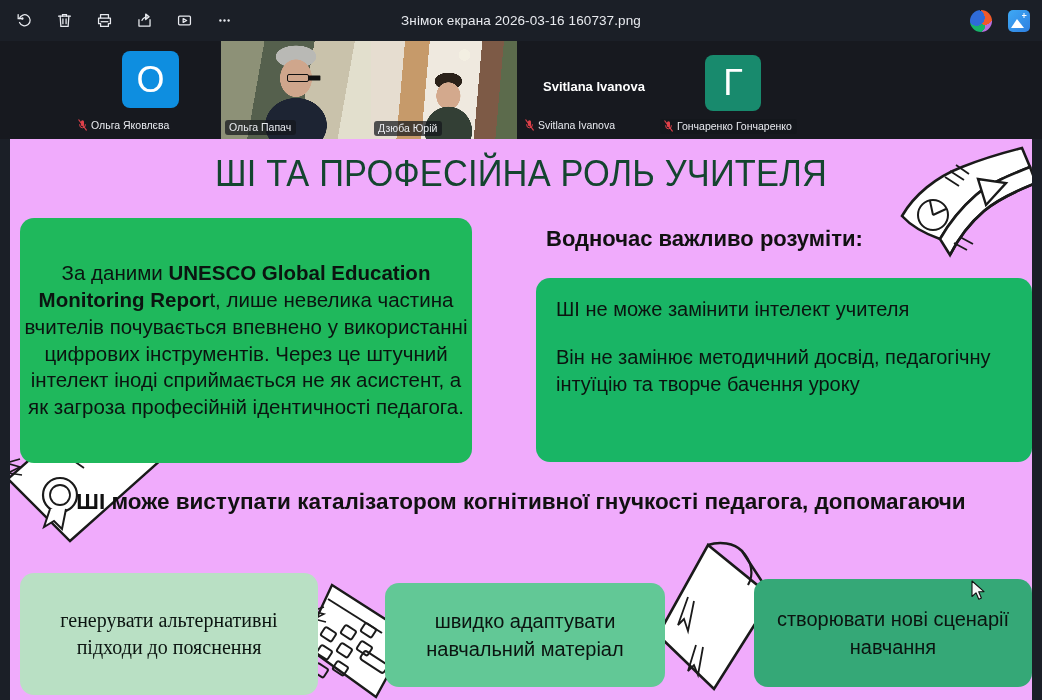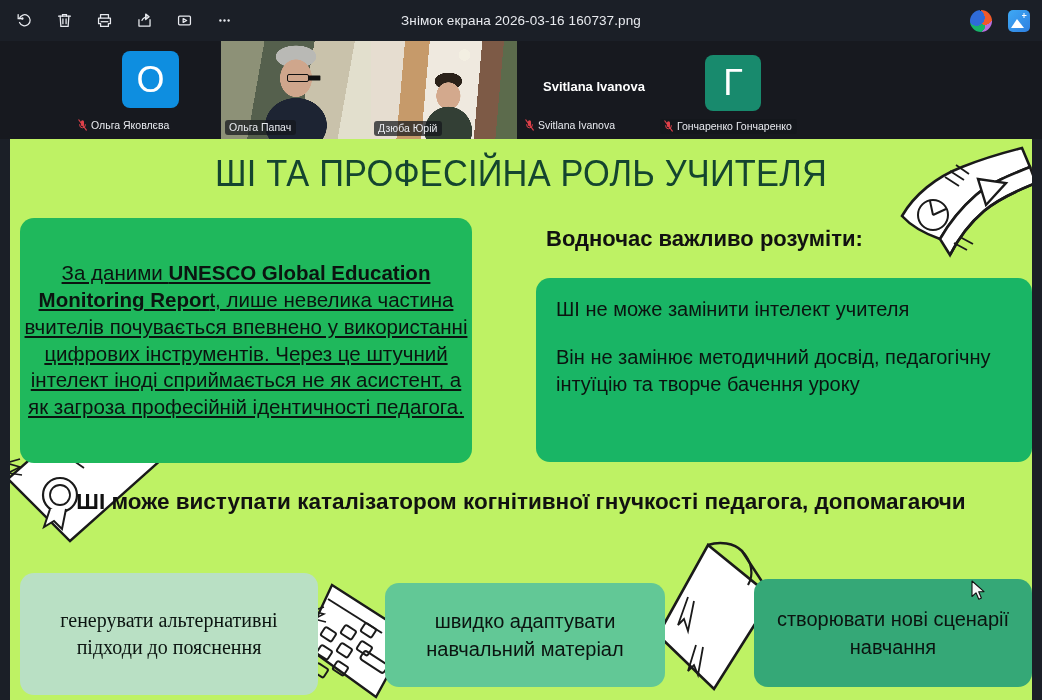--- a/index.html
+++ b/index.html
@@ -114,34 +114,34 @@
     background:
       radial-gradient(ellipse 30% 40% at 50% 96%, #ddd3c6 0 60%, transparent 62%),
       radial-gradient(ellipse 19% 26% at 50% 50%, #e3b79c 0 70%, transparent 72%),
       radial-gradient(ellipse 26% 24% at 50% 26%, #6e4a33 0 66%, transparent 68%),
       linear-gradient(120deg,#6d4a34 0 18%, #9a7c5f 18% 38%, #cfc0ac 38% 72%, #8b6e52 72% 100%);
   }
 
   
   .slide {
     position:absolute; left:10px; top:139px; width:1022px; height:561px;
-    background:#bef264; overflow:hidden;
+    background:#f0abfc; overflow:hidden;
   }
   .slide-title {
     position:absolute; left:0; top:14px; width:1022px; text-align:center;
     color:#14452f; font-size:37px; font-weight:400; letter-spacing:.2px;
     font-family:"Liberation Sans Narrow","Liberation Sans", sans-serif;
     transform:scaleX(.93); transform-origin:50% 50%;
   }
 
   .box { position:absolute; border-radius:14px; }
   .box-left {
     left:10px; top:79px; width:452px; height:245px; background:#1fb85c;
     display:flex; align-items:center; justify-content:center; text-align:center;
-    padding:6px 2px; line-height:1.31; font-size:20.5px; color:#0b1410;text-decoration:underline;
+    padding:6px 2px; line-height:1.31; font-size:20.5px; color:#0b1410;
   }
   .box-left b { font-weight:bold; }
 
   .subhead-right {
     position:absolute; left:536px; top:87px;
     font-size:22px; font-weight:bold; color:#111;
   }
   .box-right {
     left:526px; top:139px; width:496px; height:184px; background:#19b565;
     padding:18px 20px; color:#0b1410; font-size:20px; line-height:1.32;

